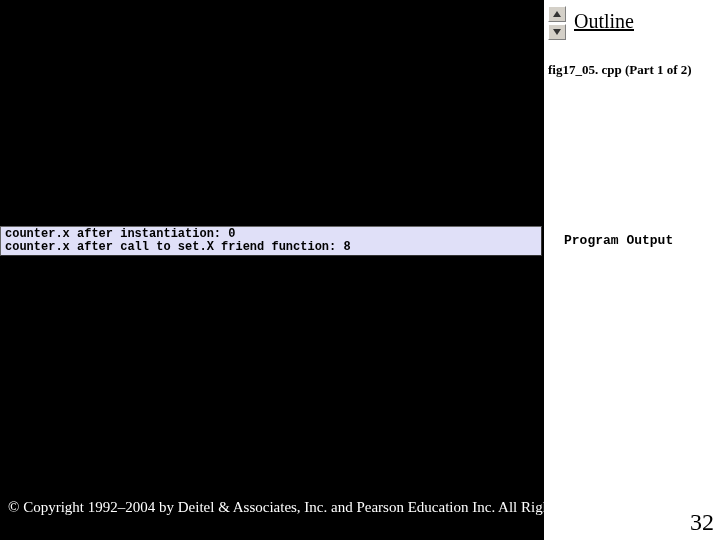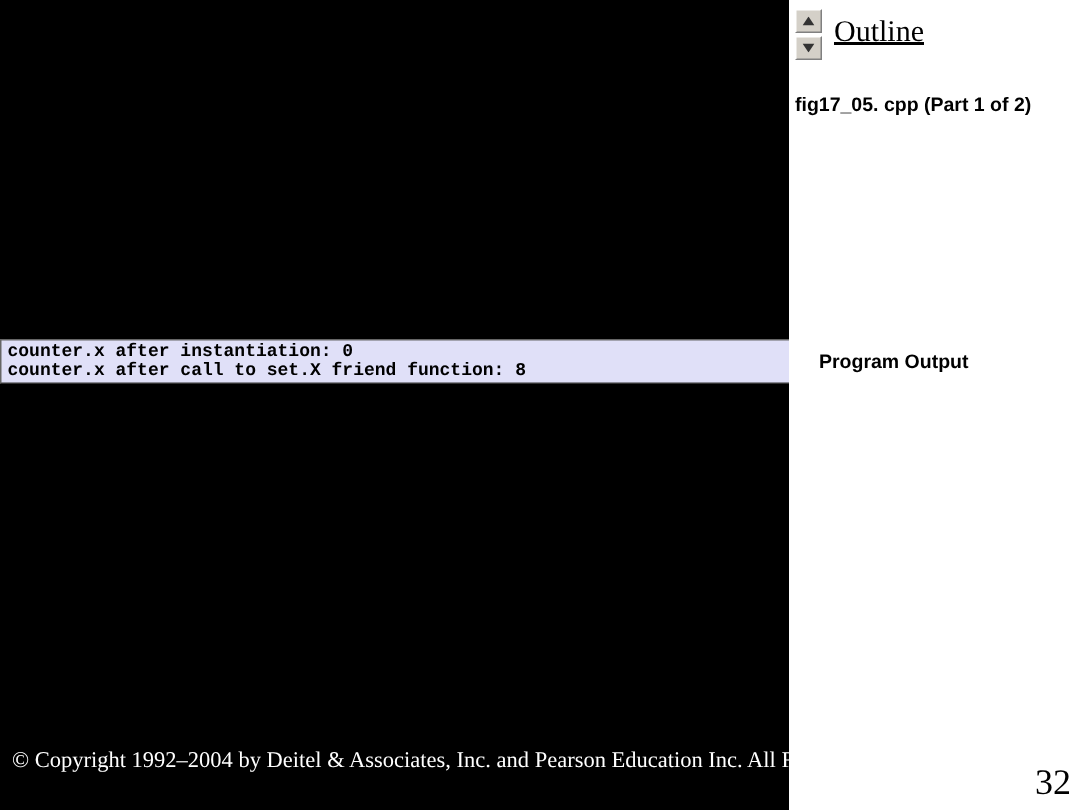--- a/index.html
+++ b/index.html
@@ -9,21 +9,21 @@
     height: 540px;
     background: #000;
     font-family: "Times New Roman", Times, serif;
     overflow: hidden;
     position: relative;
   }
   .right-panel {
     position: absolute;
     top: 0;
     right: 0;
-    width: 194px;
+    width: 176px;
     height: 540px;
     background: #fff;
   }
   .nav-buttons {
     position: absolute;
     top: 6px;
     left: 4px;
     display: flex;
     flex-direction: column;
     gap: 2px;
@@ -52,32 +52,32 @@
     left: 30px;
     font-size: 20px;
     text-decoration: underline;
     color: #000;
   }
   .file-label {
     position: absolute;
     top: 62px;
     left: 4px;
     right: 4px;
-    font-family: Liberation Sans, sans-serif;
+    font-family: Liberation Serif, serif;
     font-weight: bold;
     font-size: 13px;
     color: #000;
     line-height: 1.25;
   }
   .section-label {
     position: absolute;
     top: 233px;
     left: 20px;
     right: 4px;
-    font-family: Liberation Sans, sans-serif;
+    font-family: Liberation Mono, monospace;
     font-weight: bold;
     font-size: 13px;
     color: #000;
   }
   .page-number {
     position: absolute;
     bottom: 4px;
     right: 6px;
     font-size: 24px;
     color: #000;

